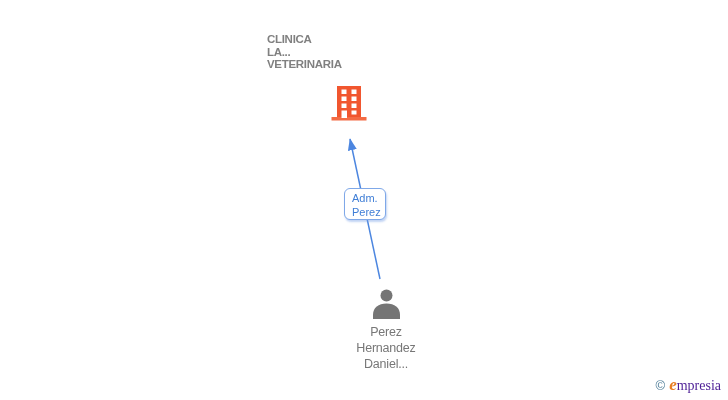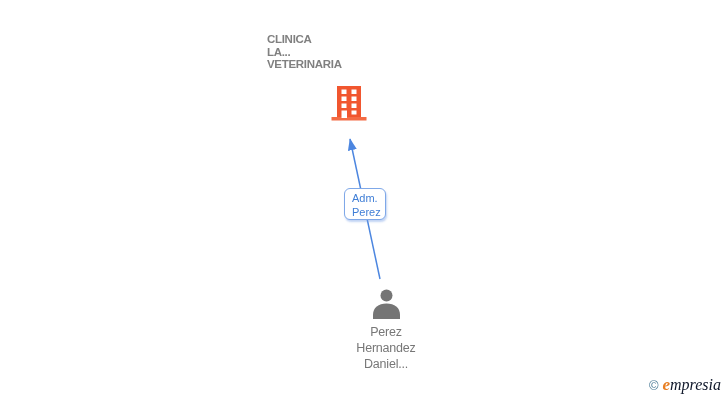--- a/index.html
+++ b/index.html
@@ -33,21 +33,21 @@
     text-align:center;color:#777777;font-size:12.5px;line-height:16px;
     letter-spacing:-0.2px;
   }
   
   .logo{
     position:absolute;right:7px;bottom:5px;display:flex;align-items:baseline;
     font-family:"Liberation Serif",serif;
   }
   .logo .copyright{color:#4a7a96;font-size:13px;font-family:"Liberation Sans",sans-serif;margin-right:4px;}
   .logo .brand-initial{color:#e87e22;font-style:italic;font-weight:bold;font-size:17px;}
-  .logo .brand-rest{color:#0f172a;font-style:italic;font-size:16px;}
+  .logo .brand-rest{color:#4c1d95;font-size:14px;}
 </style>
 </head>
 <body>
 
 <div class="canvas">
 
   <svg class="edge-svg" viewBox="0 0 728 400">
     <defs>
       <marker id="arrow" markerWidth="10" markerHeight="8" refX="7.5" refY="3" orient="auto" markerUnits="strokeWidth">
         <path class="arrow-head" d="M0,0 L8,3 L0,6 Z"></path>

